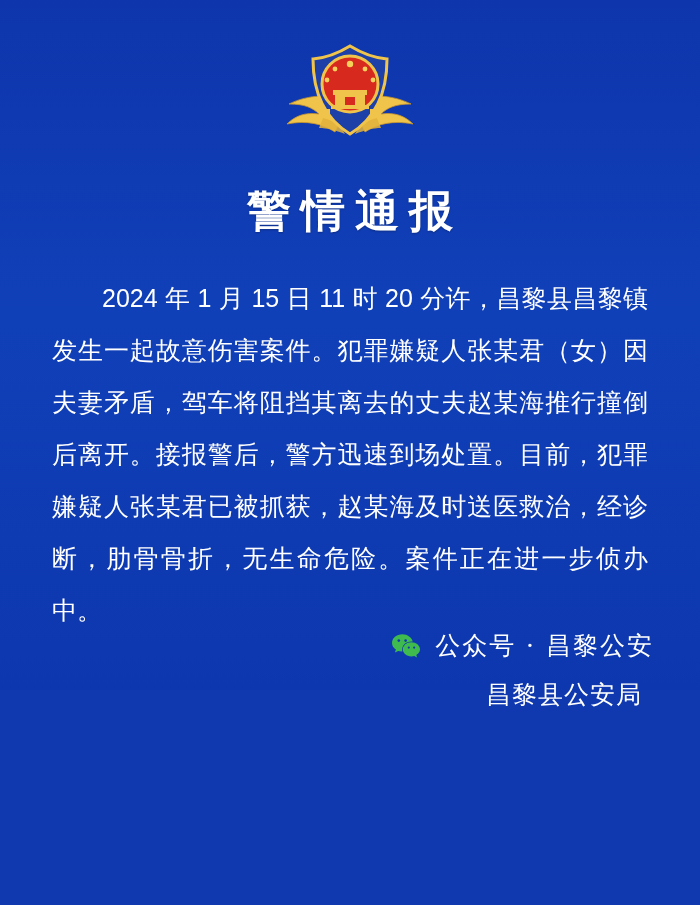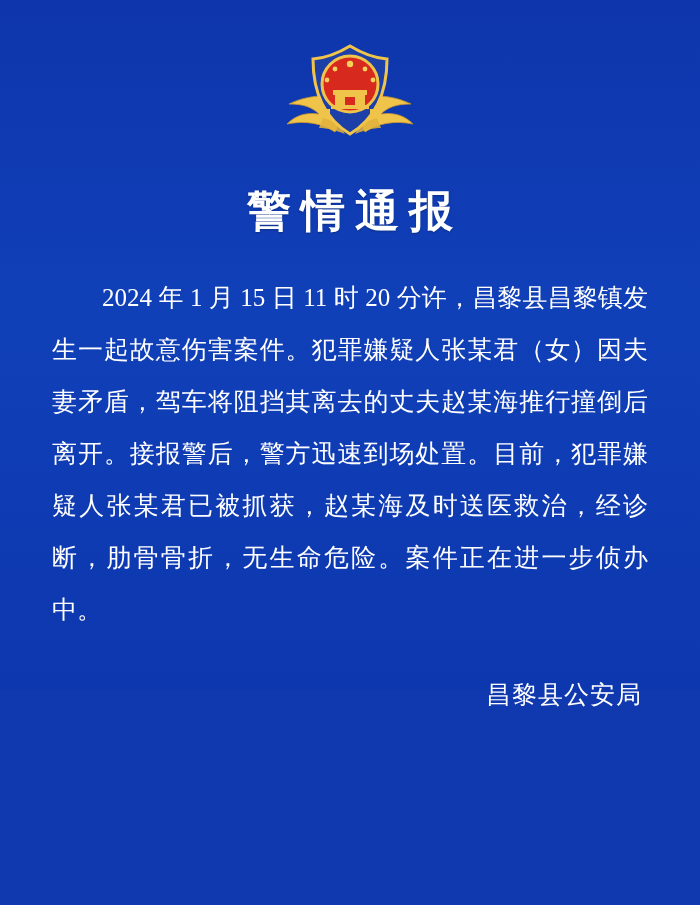--- a/index.html
+++ b/index.html
@@ -54,21 +54,21 @@
   .body-text {
     position: absolute;
     top: 272px;
     left: 52px;
     right: 52px;
     font-size: 25px;
     line-height: 52px;
     text-align: justify;
     text-justify: inter-ideograph;
     text-indent: 50px;
-    font-family: Liberation Serif, serif;
+    font-family: Liberation Sans, sans-serif;
   }
   
   .signature {
     position: absolute;
     top: 672px;
     right: 58px;
     text-align: left;
     font-size: 25px;
     line-height: 46px;
     font-family: "DejaVu Serif", "Liberation Serif", serif;
@@ -145,14 +145,27 @@
   </div>
 
   <div class="title">警情通报</div>
 
   <div class="body-text">2024 年 1 月 15 日 11 时 20 分许，昌黎县昌黎镇发生一起故意伤害案件。犯罪嫌疑人张某君（女）因夫妻矛盾，驾车将阻挡其离去的丈夫赵某海推行撞倒后离开。接报警后，警方迅速到场处置。目前，犯罪嫌疑人张某君已被抓获，赵某海及时送医救治，经诊断，肋骨骨折，无生命危险。案件正在进一步侦办中。</div>
 
   <div class="signature">
     <div class="sig-line sig-unit">昌黎县公安局</div>
   </div>
 
+  <div class="footer">
+    <span class="wechat-icon">
+      <svg viewBox="0 0 34 34" width="34" height="34" xmlns="http://www.w3.org/2000/svg">
+        <path d="M13.4 5.2C7.6 5.2 3 9.1 3 13.9c0 2.7 1.5 5.1 3.9 6.7l-1 3 3.4-1.7c1.1.3 2.2.5 3.4.5h.7c-.2-.6-.3-1.3-.3-2 0-4.4 4.3-8 9.6-8 .3 0 .7 0 1 .1-.8-4-5.2-7.3-10.3-7.3z" fill="#3fba4e"></path>
+        <circle cx="9.8" cy="11.6" r="1.3" fill="#1039b0"></circle>
+        <circle cx="16.6" cy="11.6" r="1.3" fill="#1039b0"></circle>
+        <path d="M31 20.3c0-3.9-3.9-7.1-8.6-7.1s-8.6 3.2-8.6 7.1 3.9 7.1 8.6 7.1c1 0 2-.1 2.9-.4l2.8 1.4-.8-2.4c2.3-1.3 3.7-3.4 3.7-5.7z" fill="#3fba4e"></path>
+        <circle cx="19.8" cy="18.6" r="1.1" fill="#1039b0"></circle>
+        <circle cx="25.2" cy="18.6" r="1.1" fill="#1039b0"></circle>
+      </svg>
+    </span>
+    <span class="footer-text">公众号 · 昌黎公安</span>
+  </div>
 
 </div>
 
 </body></html>

